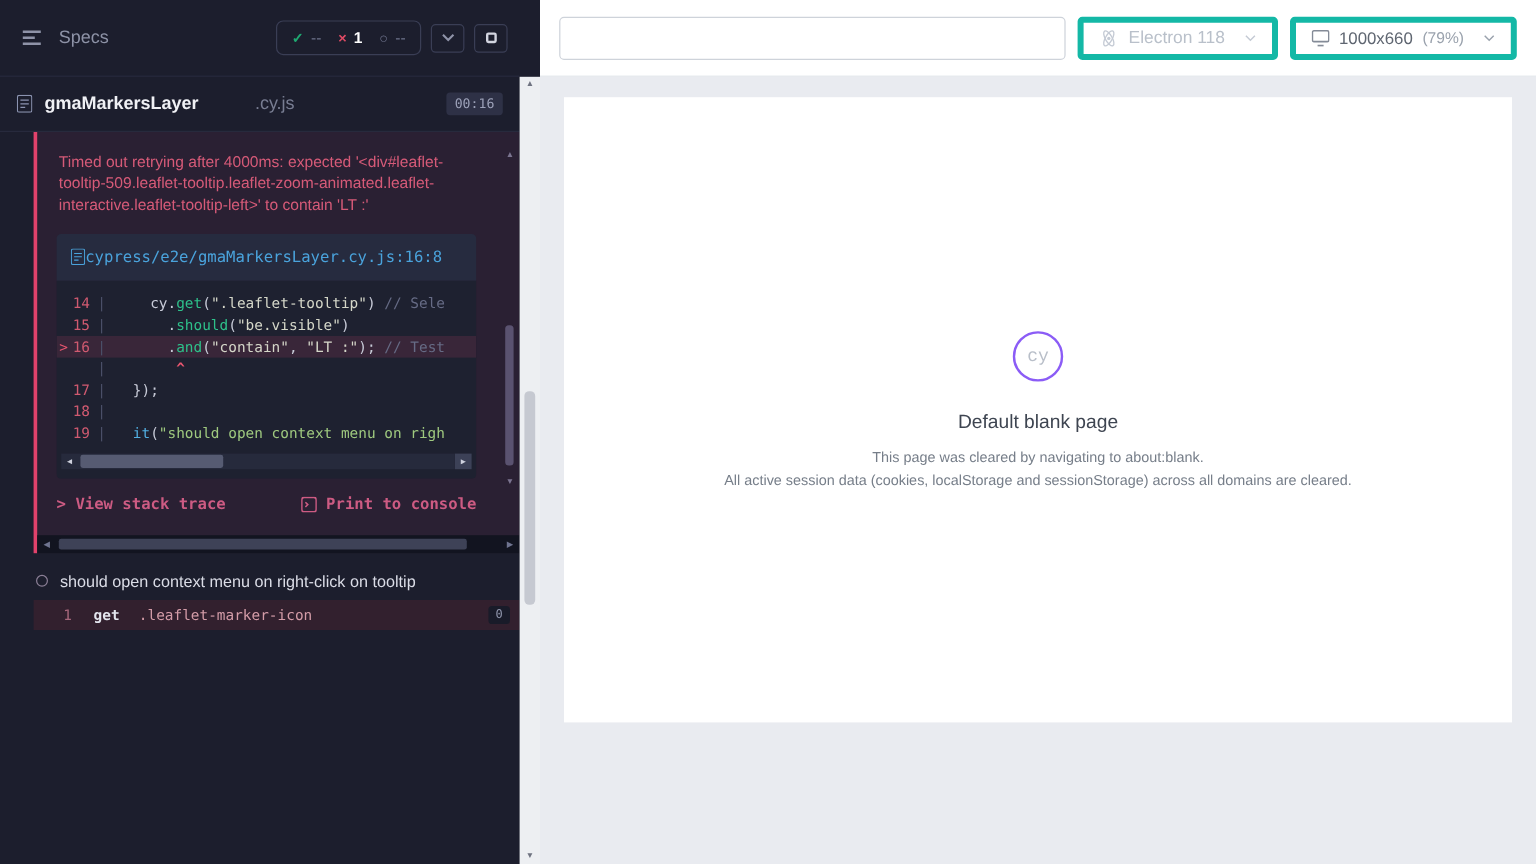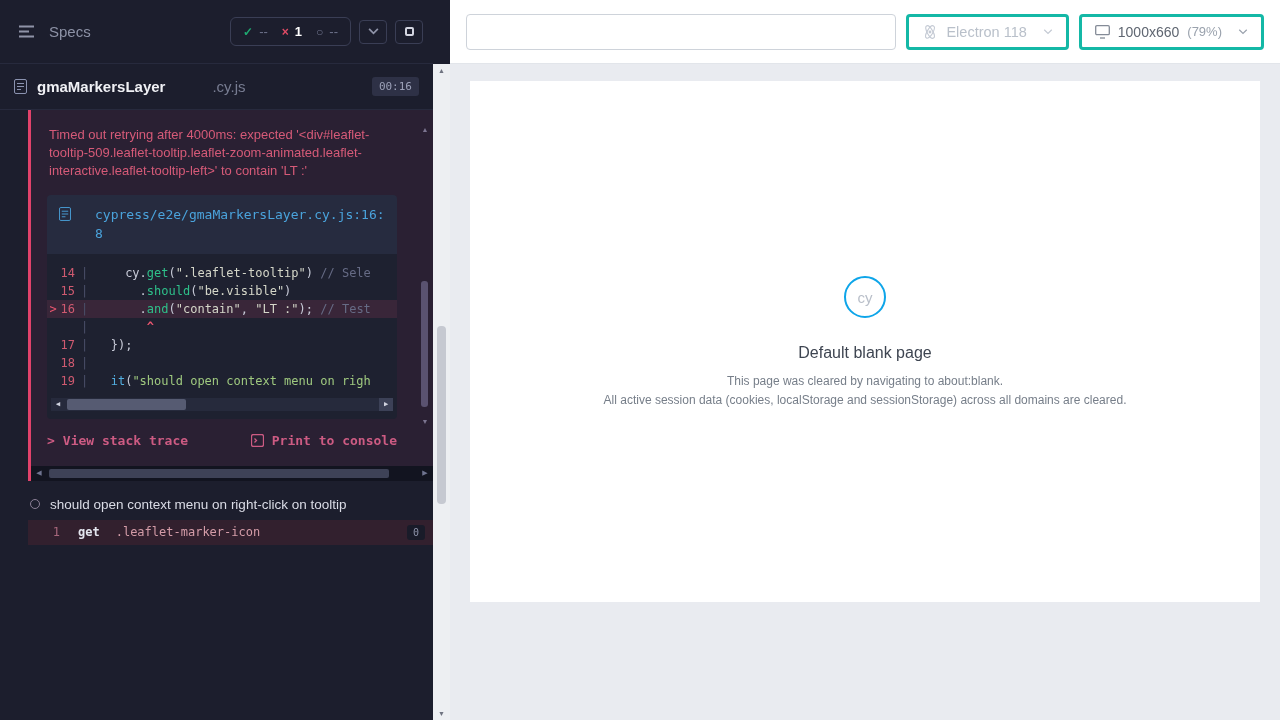--- a/index.html
+++ b/index.html
@@ -27,21 +27,21 @@
   .spec-row { height:46px; display:flex; align-items:center; padding:0 14px; border-bottom:1px solid #272a3d; }
   .spec-name { margin-left:10px; font-size:15px; font-weight:bold; color:#f0f1f5; }
   .spec-ext { font-size:15px; color:#787d92; font-weight:400;margin-left:47px; }
   .duration { margin-left:auto; background:#2e3146; border-radius:3px; padding:3px 7px; font-family:"DejaVu Sans Mono", monospace; font-size:11px; color:#9ca1b8; }
 
   
   .attempt { position:relative; margin-left:28px; border-left:3px solid #e1426b; background:#2a2033; }
   .err-msg { padding:16px 30px 12px 18px; color:#d65a78; font-size:13px; line-height:1.4; overflow-wrap:break-word; }
 
   .code-frame { margin:2px 36px 0 16px; border-radius:4px; overflow:hidden; }
-  .cf-header { background:#262b3f; padding:10px 12px; display:flex; gap:24px; align-items:flex-start; font-family:"DejaVu Sans Mono", monospace; font-size:13px; line-height:1.5; color:#4aa3dc; word-break:break-all; cursor:pointer; }
+  .cf-header { background:#262b3f; padding:10px 12px; display:flex; gap:0; align-items:flex-start; font-family:"DejaVu Sans Mono", monospace; font-size:13px; line-height:1.5; color:#4aa3dc; word-break:break-all; cursor:pointer; }
   .cf-code { background:#1e2130; padding:10px 0 4px; font-family:"DejaVu Sans Mono", monospace; font-size:12px; line-height:18px; overflow:hidden; }
   .code-line { white-space:pre; display:flex; }
   .code-line.hl { background:rgba(224,71,111,.14); }
   .gutter { flex:0 0 auto; }
   .g-arrow { display:inline-block; width:12px; text-align:center; color:#e8566f; }
   .g-num { display:inline-block; width:16px; text-align:right; color:#d05a70; }
   .g-bar { color:#4a4f68; margin:0 8px 0 6px; }
   .code-content { white-space:pre; overflow:hidden; }
   .tok-plain { color:#c8cbd8; } .tok-fn { color:#2ec08a; } .tok-fn2 { color:#52aee0; }
   .tok-str { color:#d5d7c9; } .tok-str2 { color:#9fc97f; }
@@ -83,29 +83,29 @@
   
   .r-scrollstrip { position:absolute; top:64px; right:0; bottom:0; width:17px; background:#edeff2; }
   .strip-arrow { position:absolute; width:100%; text-align:center; font-size:7px; color:#6f7380; cursor:pointer; }
   .strip-arrow.up { top:3px; } .strip-arrow.down { bottom:3px; }
   .strip-thumb { position:absolute; top:40%; height:27%; left:4px; width:9px; background:#c6c9d1; border-radius:4px; cursor:grab; }
 
   
   .aut { flex:1; min-width:0; display:flex; flex-direction:column; }
   .aut-header { height:64px; background:#fff; border-bottom:1px solid #e2e5ea; display:flex; align-items:center; padding:0 16px; gap:10px; }
   .url-input { flex:1; height:36px; border:1px solid #ced3da; border-radius:4px; padding:0 12px; font-size:14px; color:#333; outline:none; font-family:"Liberation Sans", sans-serif; }
-  .hdr-btn { height:36px; border:3px solid #14b8a6; border-radius:4px; background:#fff; display:flex; align-items:center; gap:8px; padding:0 13px; cursor:pointer; font-family:"Liberation Sans", sans-serif; }
+  .hdr-btn { height:36px; border:5px solid #14b8a6; border-radius:4px; background:#fff; display:flex; align-items:center; gap:8px; padding:0 13px; cursor:pointer; font-family:"Liberation Sans", sans-serif; }
   .browser-label { font-size:14.5px; color:#b9c0ca; }
   .vp-size { font-size:14px; color:#5f6671; }
   .vp-zoom { font-size:13px; color:#9aa2ad; }
   .chev-gap { margin-left:8px; display:flex; }
 
   .aut-stage { flex:1; background:#e9ebf0; overflow:hidden; }
   .aut-page { width:790px; height:521px; margin:17px auto 0; background:#fff; display:flex; flex-direction:column; align-items:center; justify-content:center; text-align:center; }
-  .cy-logo { width:42px; height:42px; border:2px solid #0ea5e9; border-radius:50%; display:flex; align-items:center; justify-content:center; color:#b9bfc9; font-size:15px; font-weight:500; margin-bottom:26px; }
+  .cy-logo { width:42px; height:42px; border:2px solid #8b5cf6; border-radius:50%; display:flex; align-items:center; justify-content:center; color:#b9bfc9; font-size:15px; font-weight:500; margin-bottom:26px;font-family:Liberation Mono, monospace; }
   .blank-title { font-size:16px; color:#3e4551; font-weight:500; margin-bottom:12px; }
   .blank-line { font-size:12px; color:#767e89; }
   .blank-line + .blank-line { margin-top:5px; }
 </style>
 </head>
 <body>
 
 <div class="app">
 
   <aside class="reporter">

